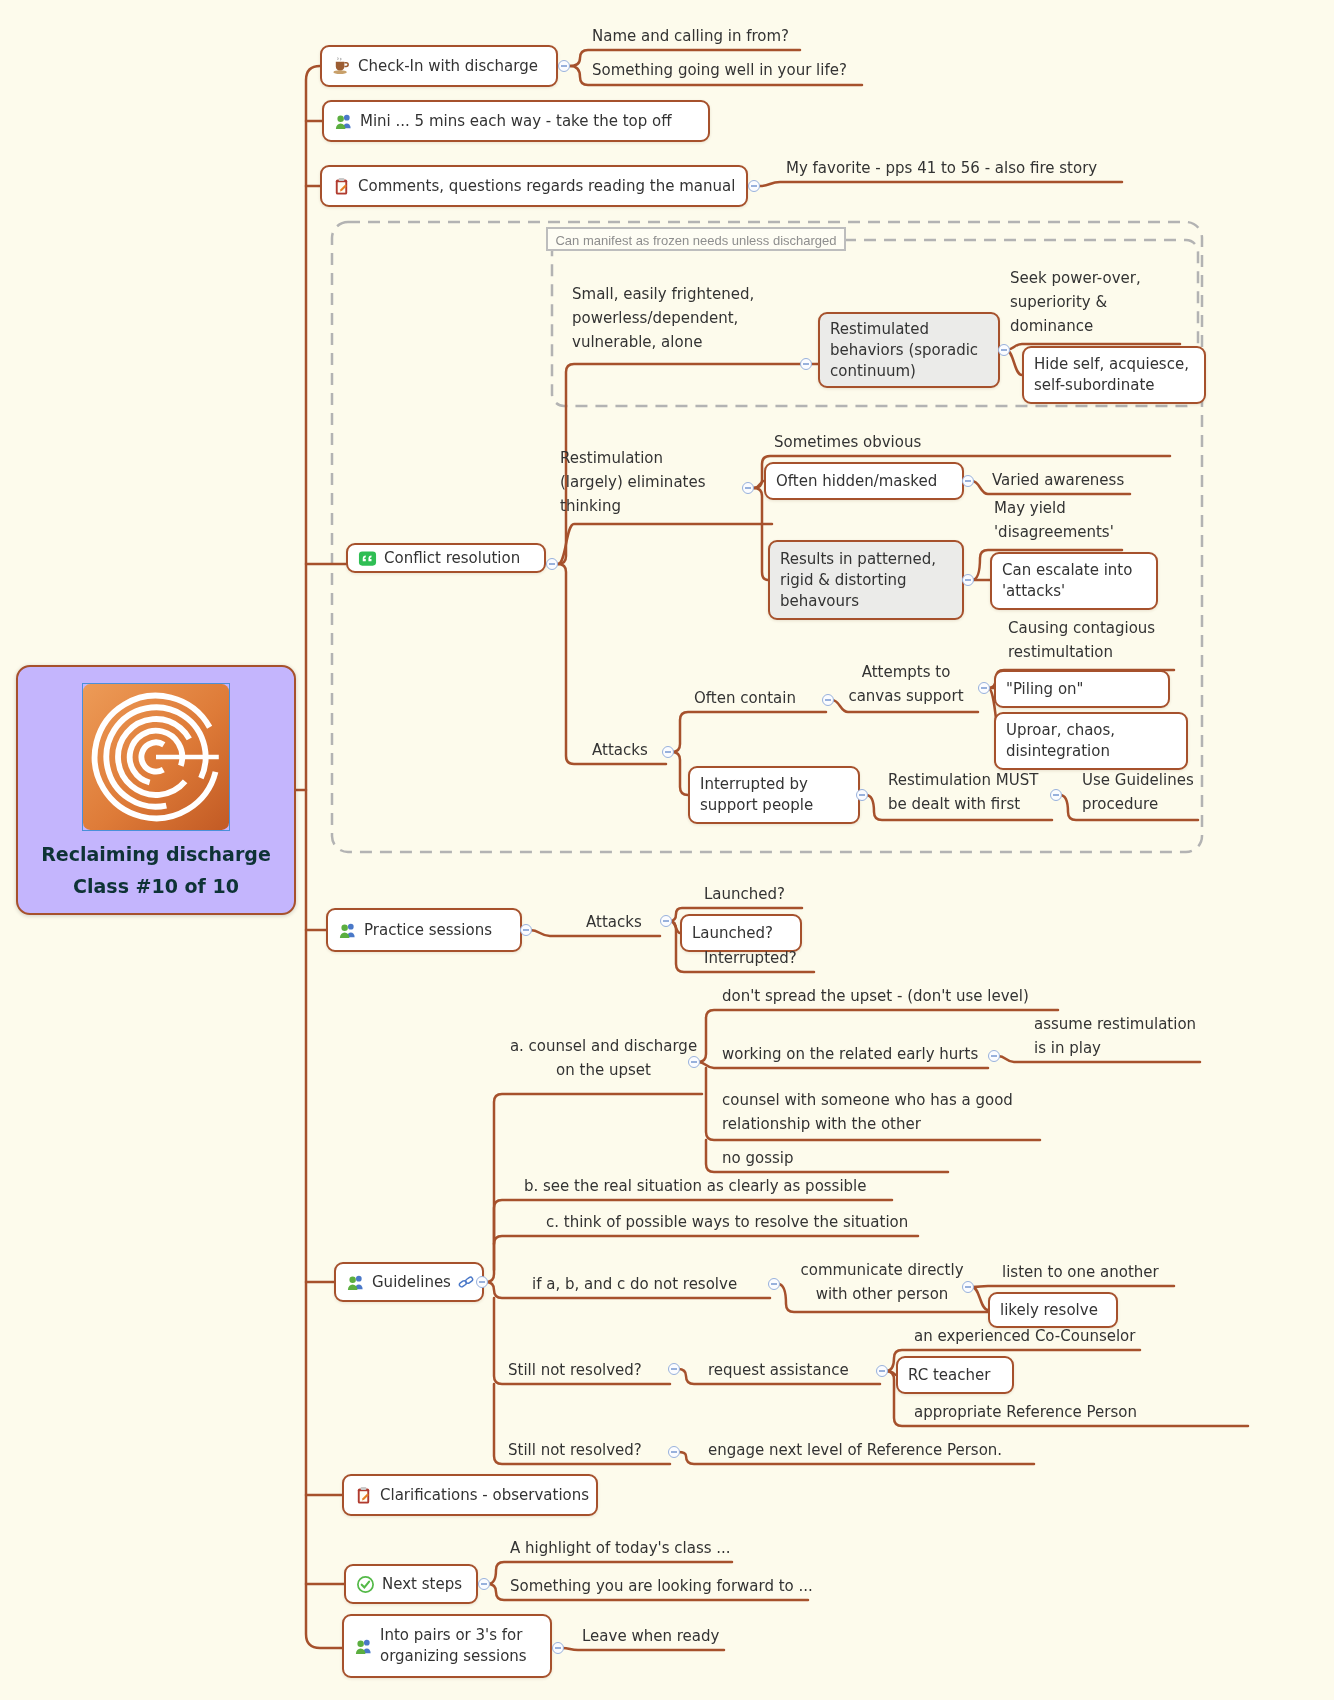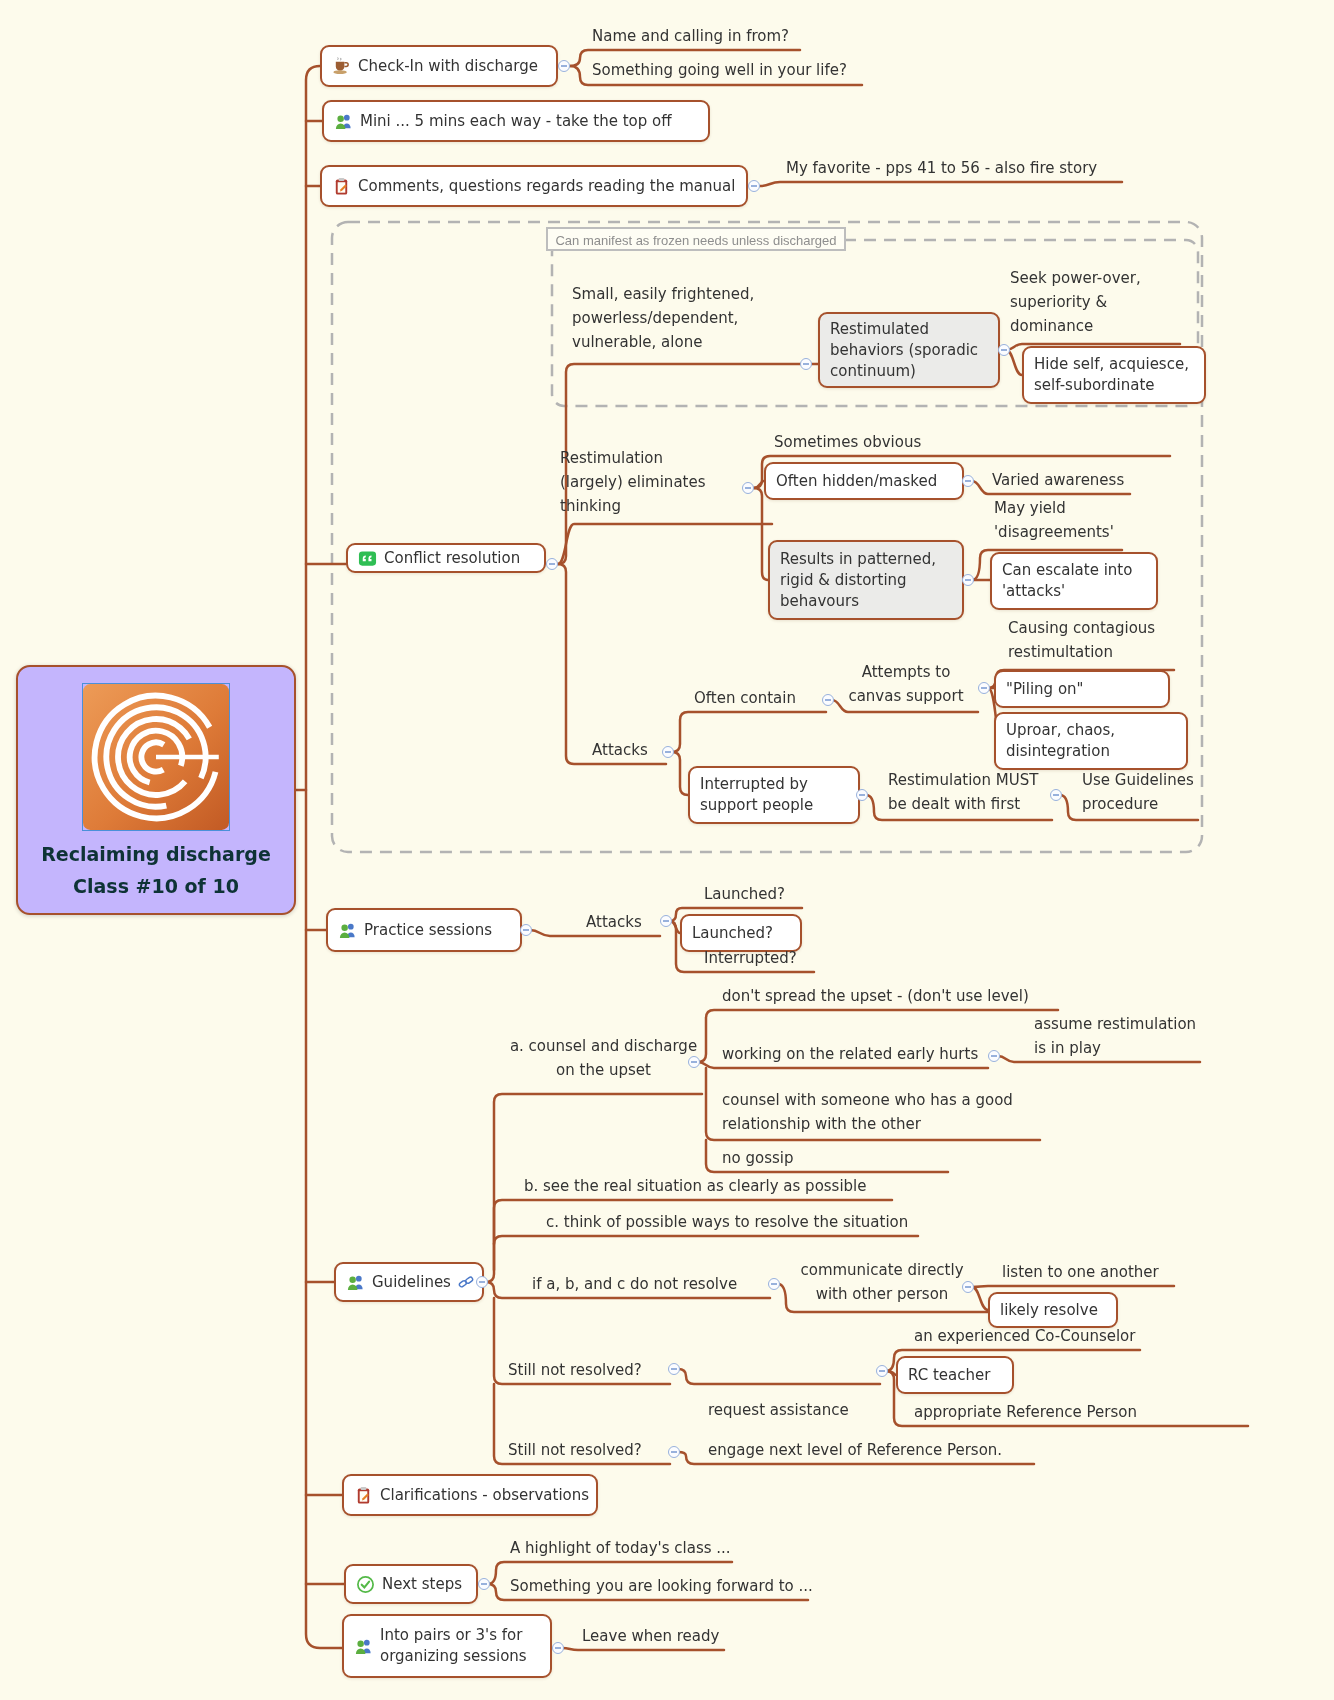--- a/index.html
+++ b/index.html
@@ -278,21 +278,21 @@
   <div class="tx" style="left:722px;top:1042px;width:280px;">working on the related early hurts</div>
   <div class="tx" style="left:1034px;top:1012px;width:172px;">assume restimulation is in play</div>
   <div class="tx" style="left:722px;top:1088px;width:292px;">counsel with someone who has a good relationship with the other</div>
   <div class="tx" style="left:722px;top:1146px;width:110px;">no gossip</div>
   <div class="tx" style="left:524px;top:1174px;width:390px;">b.  see the real situation as clearly as possible</div>
   <div class="tx" style="left:546px;top:1210px;width:400px;">c.  think of possible ways to resolve the situation</div>
   <div class="tx" style="left:532px;top:1272px;width:240px;">if a, b, and c do not resolve</div>
   <div class="tx ctr" style="left:798px;top:1258px;width:168px;">communicate directly with other person</div>
   <div class="tx" style="left:1002px;top:1260px;width:175px;">listen to one another</div>
   <div class="tx" style="left:508px;top:1358px;width:160px;">Still not resolved?</div>
-  <div class="tx" style="left:708px;top:1358px;width:160px;margin-top:40px;">request assistance</div>
+  <div class="tx" style="left:708px;top:1358px;width:160px;">request assistance</div>
   <div class="tx" style="left:914px;top:1324px;width:225px;">an experienced Co-Counselor</div>
   <div class="tx" style="left:914px;top:1400px;width:230px;">appropriate Reference Person</div>
   <div class="tx" style="left:508px;top:1438px;width:160px;">Still not resolved?</div>
   <div class="tx" style="left:708px;top:1438px;width:310px;">engage next level of Reference Person.</div>
   <div class="tx" style="left:510px;top:1536px;width:250px;">A highlight of today's class ...</div>
   <div class="tx" style="left:510px;top:1574px;width:310px;">Something you are looking forward to ...</div>
   <div class="tx" style="left:582px;top:1624px;width:145px;">Leave when ready</div>
 
 <div class="mk" style="left: 558px; top: 60px;"></div>
     <div class="mk" style="left: 748px; top: 180px;"></div>

